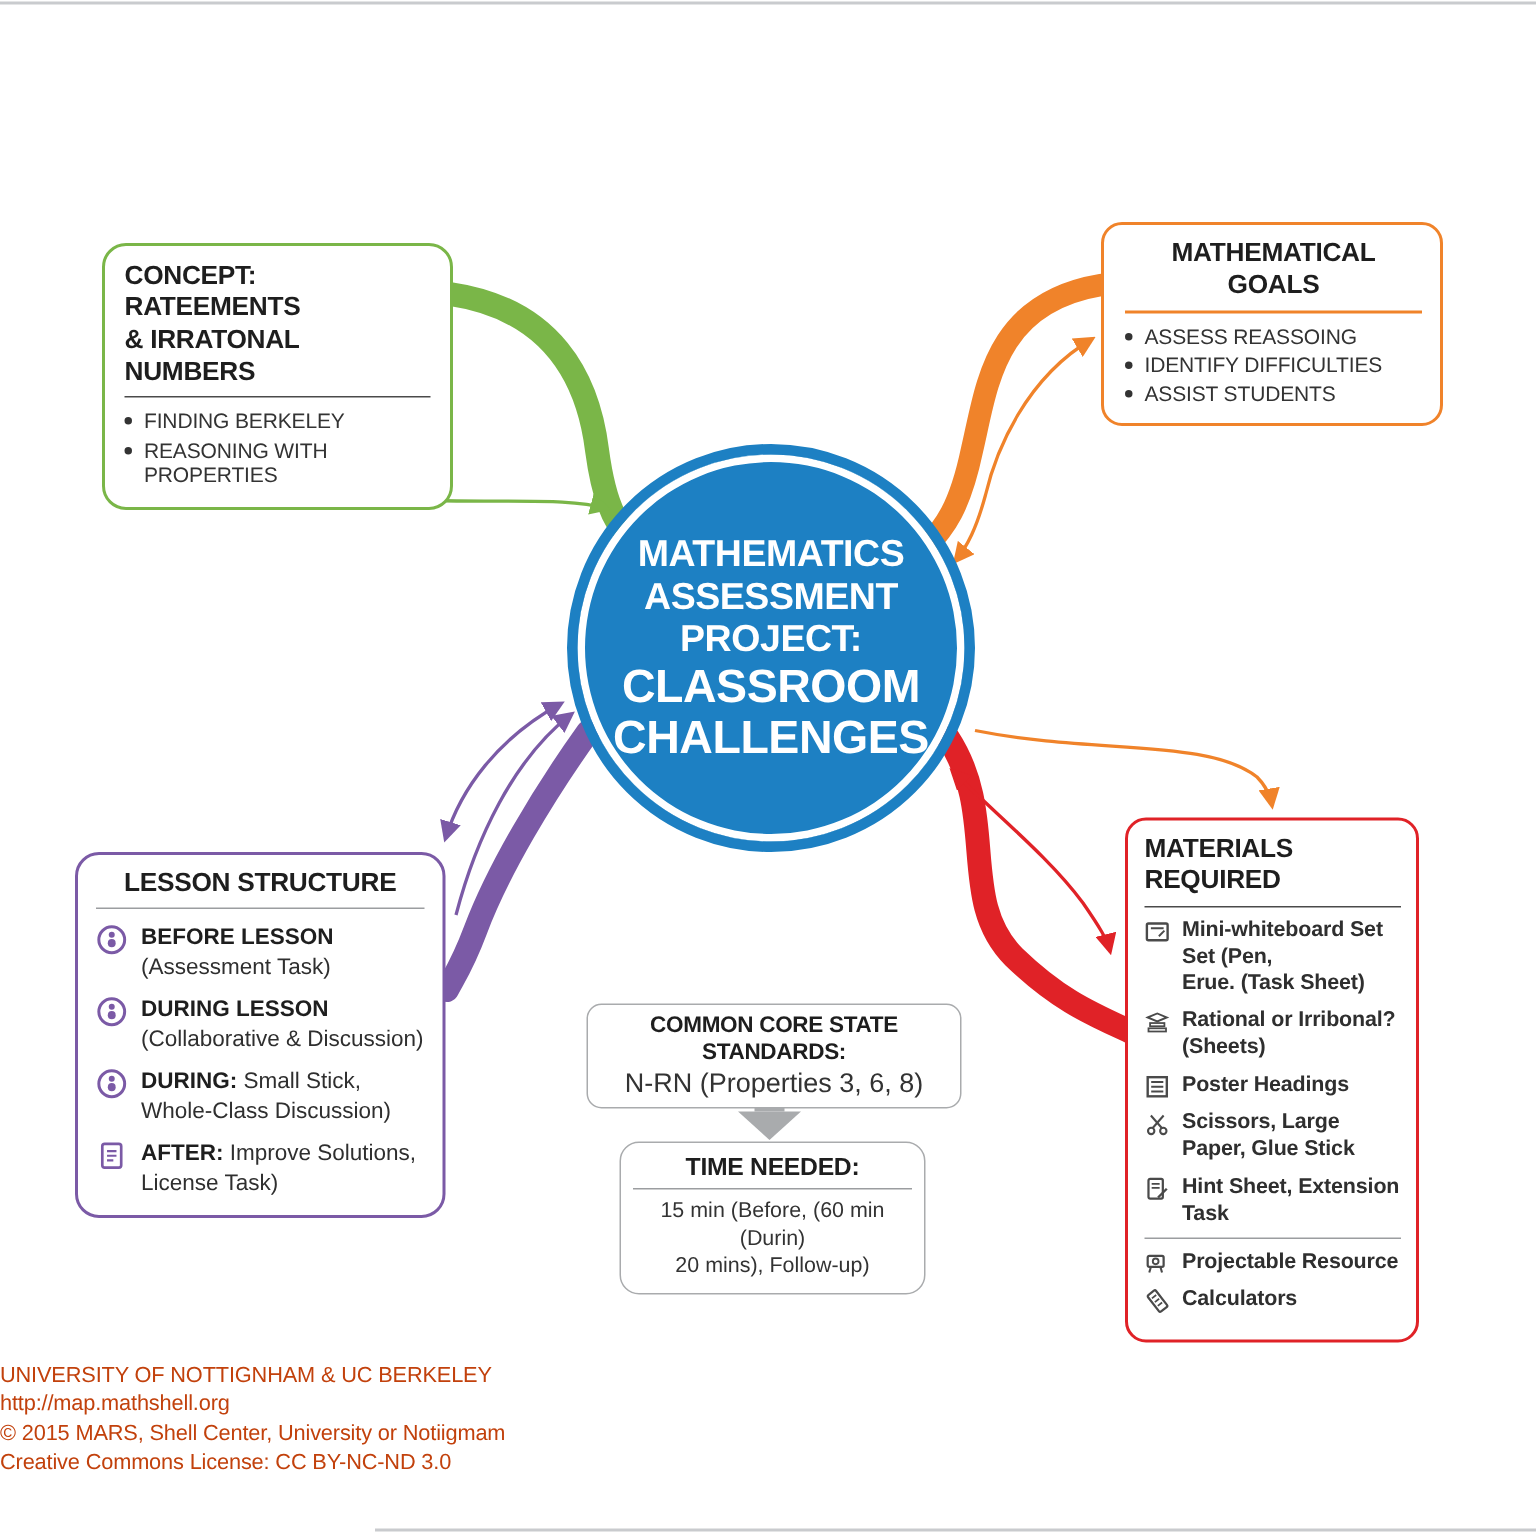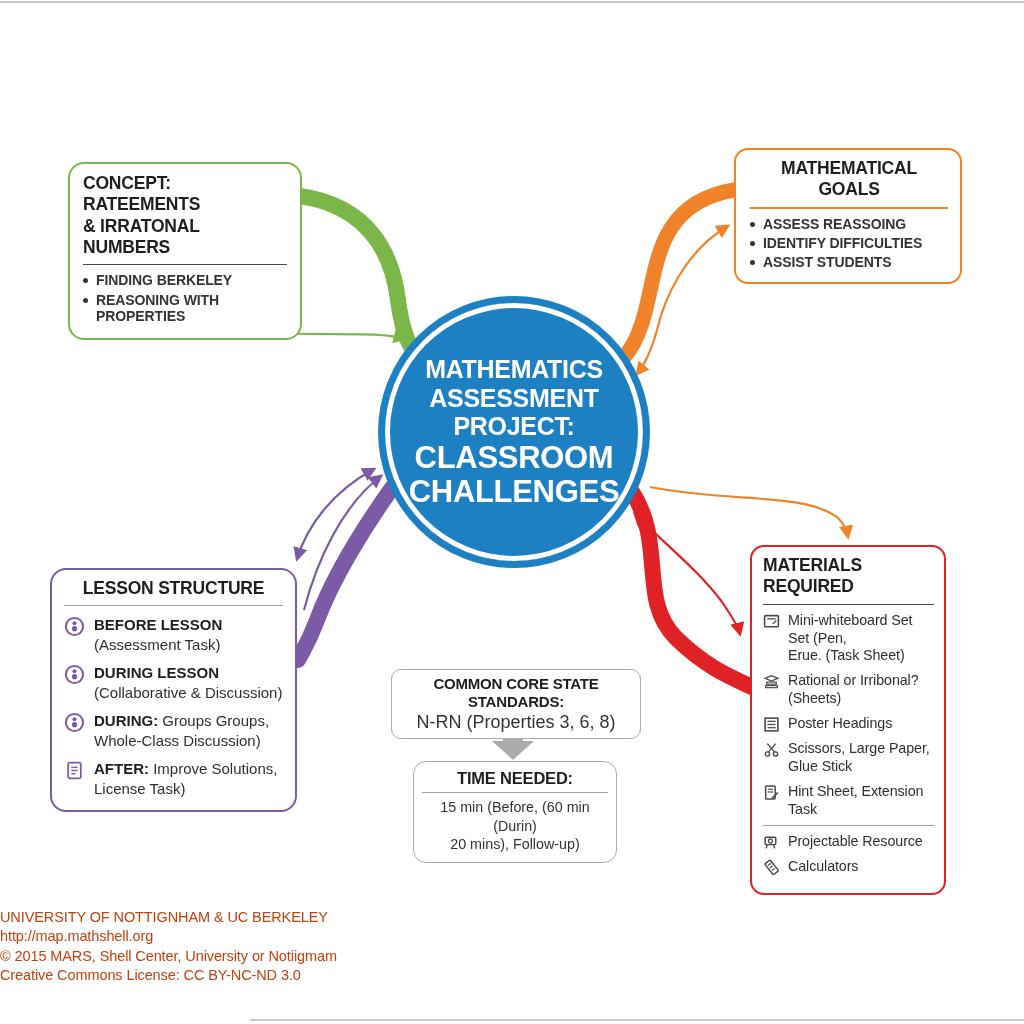--- a/index.html
+++ b/index.html
@@ -11,21 +11,21 @@
   
   .edge-line{position:absolute;background:#c9cbce;height:2px;}
   
   #connectors{position:absolute;left:0;top:0;z-index:1;}
   
   .node{position:absolute;background:#fff;border-radius:16px;box-sizing:border-box;z-index:2;}
   .node .title{font-weight:bold;color:#1e1e1e;letter-spacing:-0.2px;line-height:1.22;}
   .divider{height:0;border-top:1.6px solid #4a4a4a;margin:6px 0 7px 0;}
   .divider.light{border-top:1.2px solid #9b9da0;}
   .divider.orange{border-top:2px solid #f0832a;}
-  .bullet-row{display:flex;align-items:flex-start;gap:8px;margin:4px 0;font-size:14px;color:#333;letter-spacing:-0.1px;font-weight:bold;}
+  .bullet-row{display:flex;align-items:flex-start;gap:8px;margin:4px 0;font-size:14px;color:#333;letter-spacing:-0.1px;}
   .bullet-dot{width:5px;height:5px;border-radius:50%;background:#333;margin-top:6px;flex:none;}
   
   #concept-box{left:68px;top:162px;width:234px;border:2.5px solid #7ab648;padding:9px 13px 10px 13px;}
   #concept-box .title{font-size:17.5px;}
   
   #goals-box{left:734px;top:148px;width:228px;border:2.5px solid #f0832a;border-radius:14px;padding:8px 12px 9px 14px;}
   #goals-box .title{font-size:17.5px;text-align:center;}
   #goals-box .bullet-row{margin:3px 0;}
   
   #center-circle{
@@ -42,21 +42,21 @@
   #lesson-box .title{font-size:17.5px;text-align:center;}
   .lesson-item{display:flex;gap:9px;margin:9px 0 0 0;align-items:flex-start;}
   .lesson-item .icon{flex:none;width:21px;height:21px;margin-top:1px;}
   .lesson-text{font-size:15px;line-height:1.3;color:#2f2f2f;}
   .lesson-text b{color:#1e1e1e;}
   
   #materials-box{left:750px;top:545px;width:196px;border:2.5px solid #e02227;border-radius:14px;padding:8px 10px 10px 11px;}
   #materials-box .title{font-size:17.5px;}
   .mat-item{display:flex;gap:8px;margin:7px 0;align-items:flex-start;}
   .mat-item .icon{flex:none;width:17px;height:17px;margin-top:1px;}
-  .mat-text{font-size:14.3px;line-height:1.25;color:#2f2f2f;letter-spacing:-0.1px;}
+  .mat-text{font-size:14.3px;line-height:1.25;color:#2f2f2f;letter-spacing:-0.1px;font-weight:bold;}
   
   #standards-box{left:391px;top:669px;width:250px;border:1.6px solid #a9abad;border-radius:10px;padding:5px 6px;text-align:center;z-index:2;}
   #standards-box .title{font-size:15px;}
   #standards-box .sub{font-size:18px;color:#333;}
   #time-box{left:413px;top:761px;width:204px;border:1.6px solid #a9abad;border-radius:13px;padding:6px 8px 8px 8px;text-align:center;z-index:2;}
   #time-box .title{font-size:16.5px;}
   #time-box .divider{margin:4px 0 5px 0;}
   #time-box .sub{font-size:14.3px;color:#333;line-height:1.3;}
   
   #footer{left:0;top:908px;width:980px;font-size:14.5px;line-height:1.34;color:#c2410c;z-index:2;letter-spacing:-0.1px;}
@@ -170,21 +170,21 @@
   </div>
 
   <div class="lesson-item">
     <span class="icon">
       <svg class="icon-svg" width="21" height="21" viewBox="0 0 20 20">
           <circle cx="10" cy="10" r="8.2" fill="none" stroke="#7b5aa6" stroke-width="1.9"></circle>
           <circle cx="10" cy="6.8" r="1.9" fill="#7b5aa6"></circle>
           <ellipse cx="10" cy="12.2" rx="2.5" ry="2.6" fill="#7b5aa6"></ellipse>
         </svg>
     </span>
-    <div class="lesson-text"><b>DURING:</b><span> Groups Groups,</span><br><span>Whole-Class Discussion)</span></div>
+    <div class="lesson-text"><b>DURING:</b><span> Small Stick,</span><br><span>Whole-Class Discussion)</span></div>
   </div>
 
   <div class="lesson-item">
     <span class="icon">
       <svg class="icon-svg" width="21" height="21" viewBox="0 0 20 20">
           <rect x="4" y="2.5" width="12" height="15" rx="1.5" fill="none" stroke="#7b5aa6" stroke-width="1.7"></rect>
           <line x1="7" y1="7" x2="13" y2="7" stroke="#7b5aa6" stroke-width="1.4"></line>
           <line x1="7" y1="10" x2="13" y2="10" stroke="#7b5aa6" stroke-width="1.4"></line>
           <line x1="7" y1="13" x2="11" y2="13" stroke="#7b5aa6" stroke-width="1.4"></line>
         </svg>

